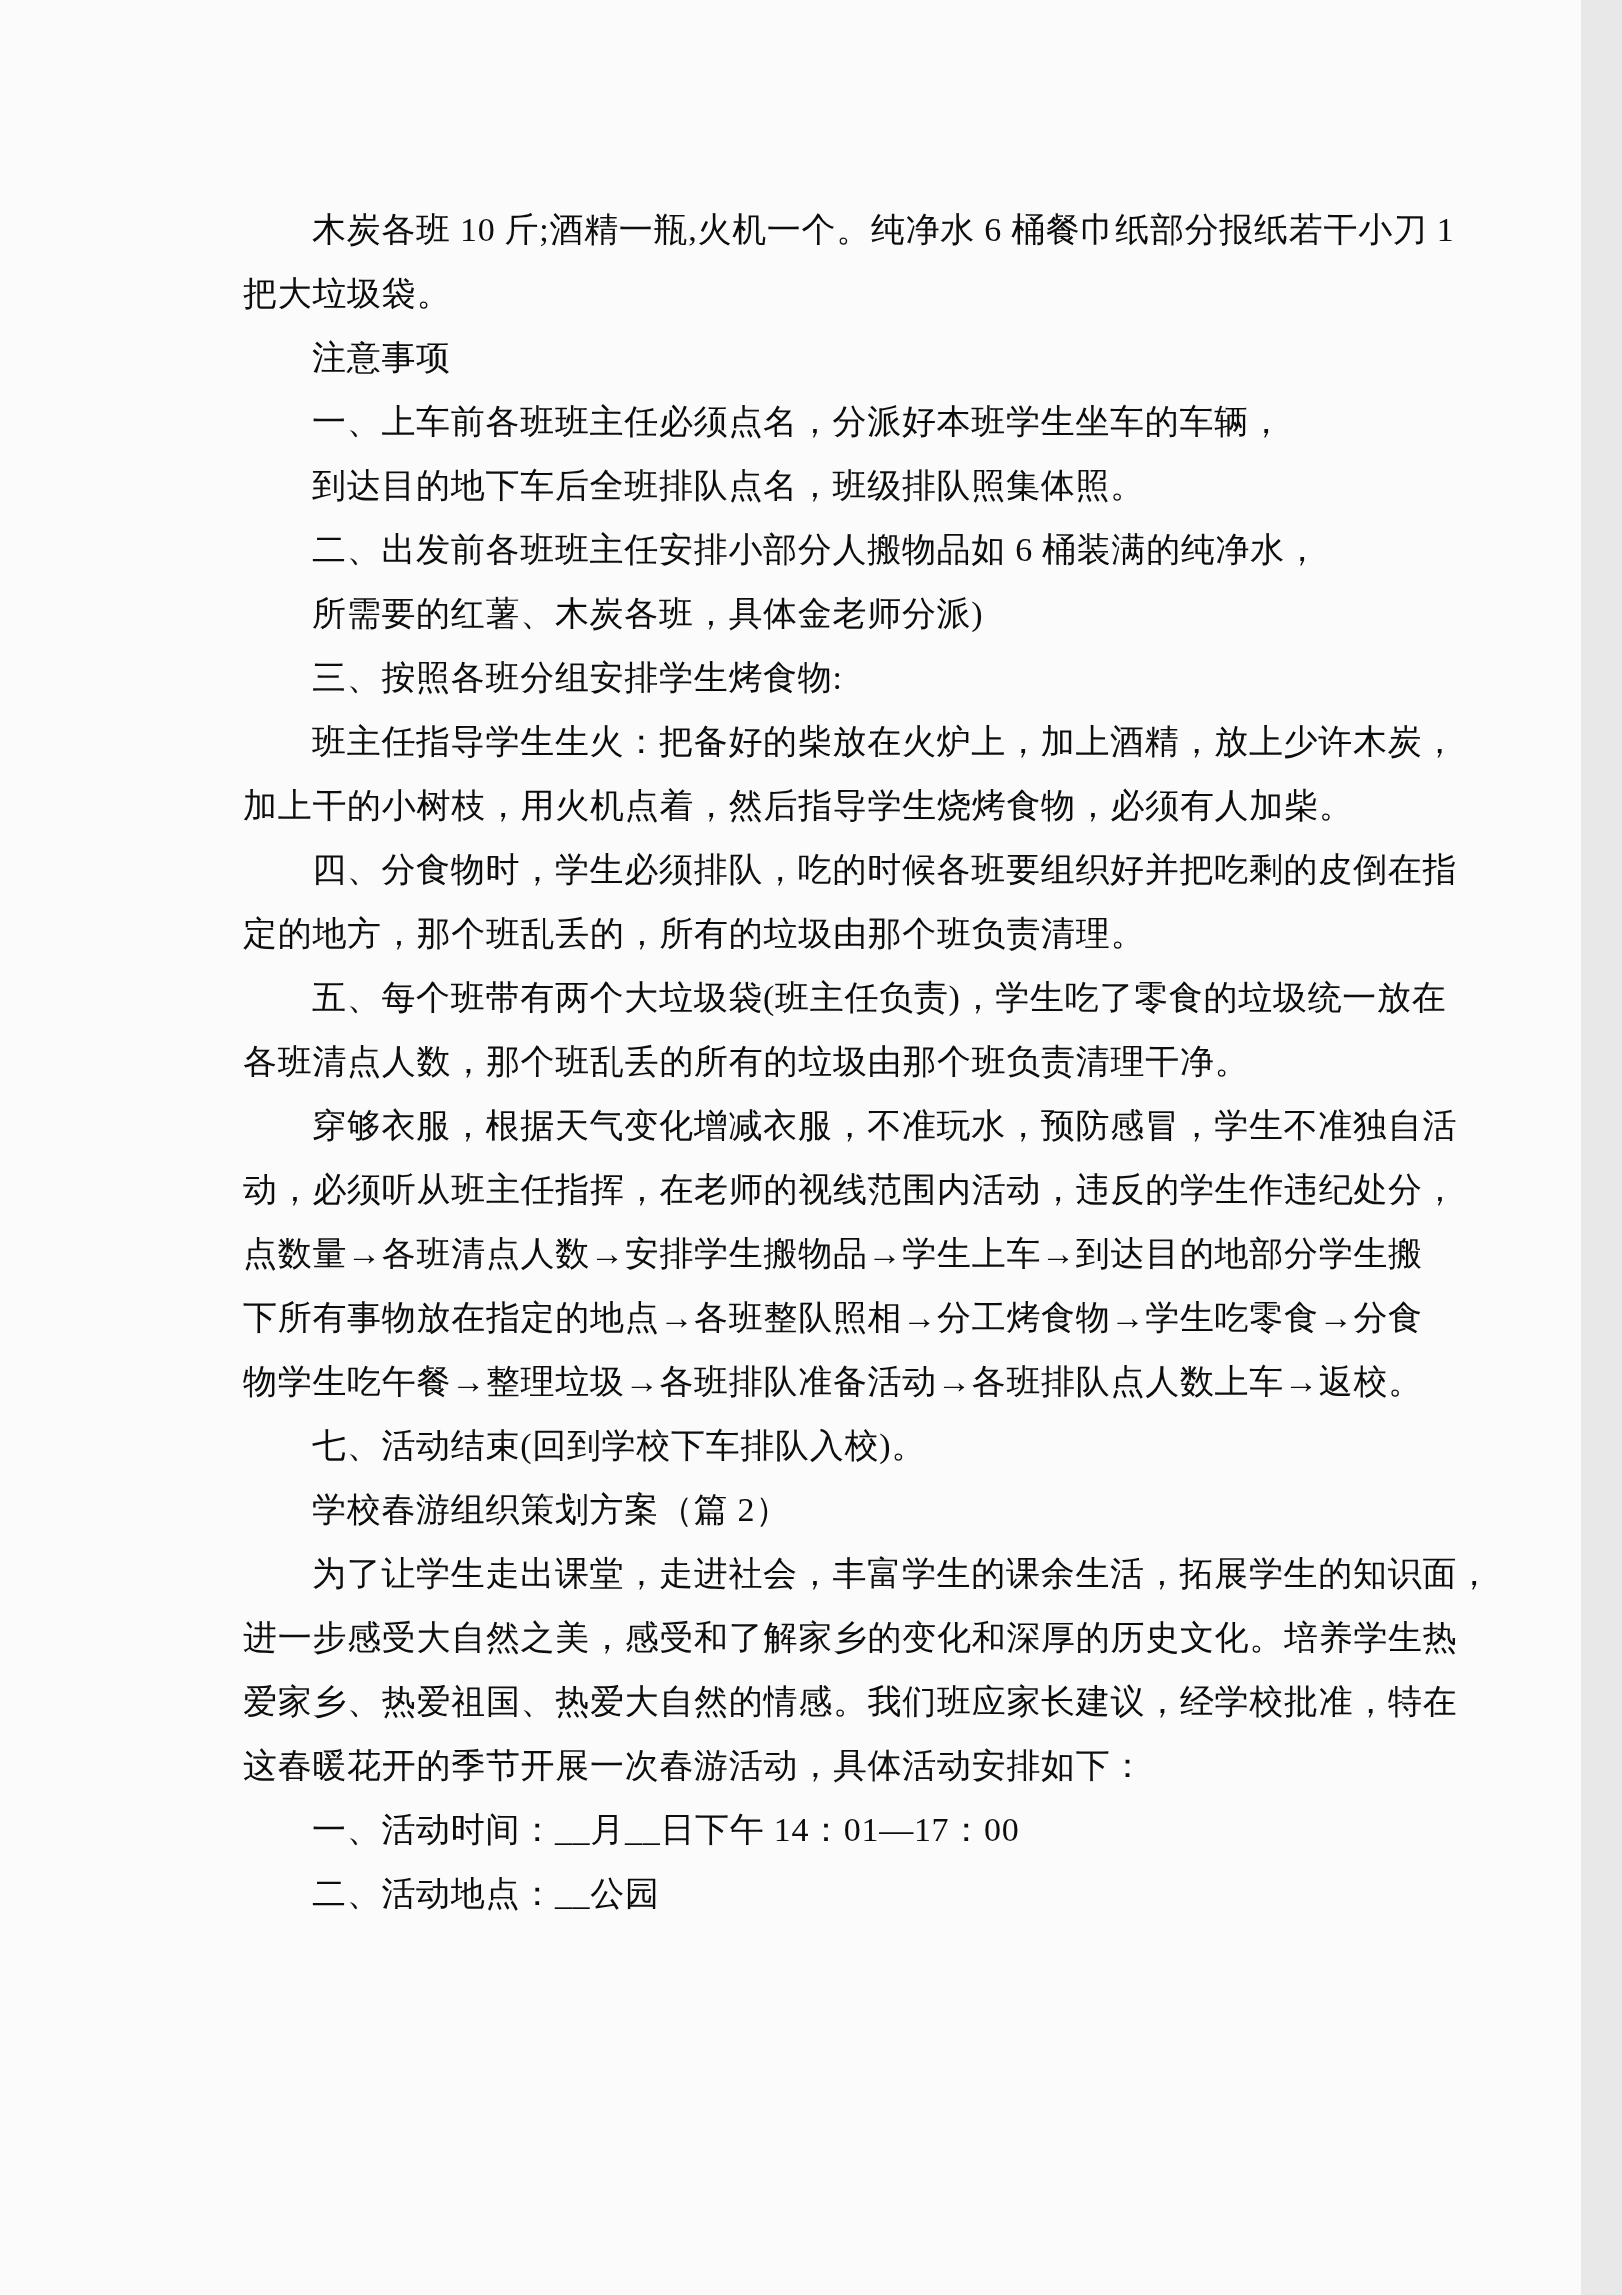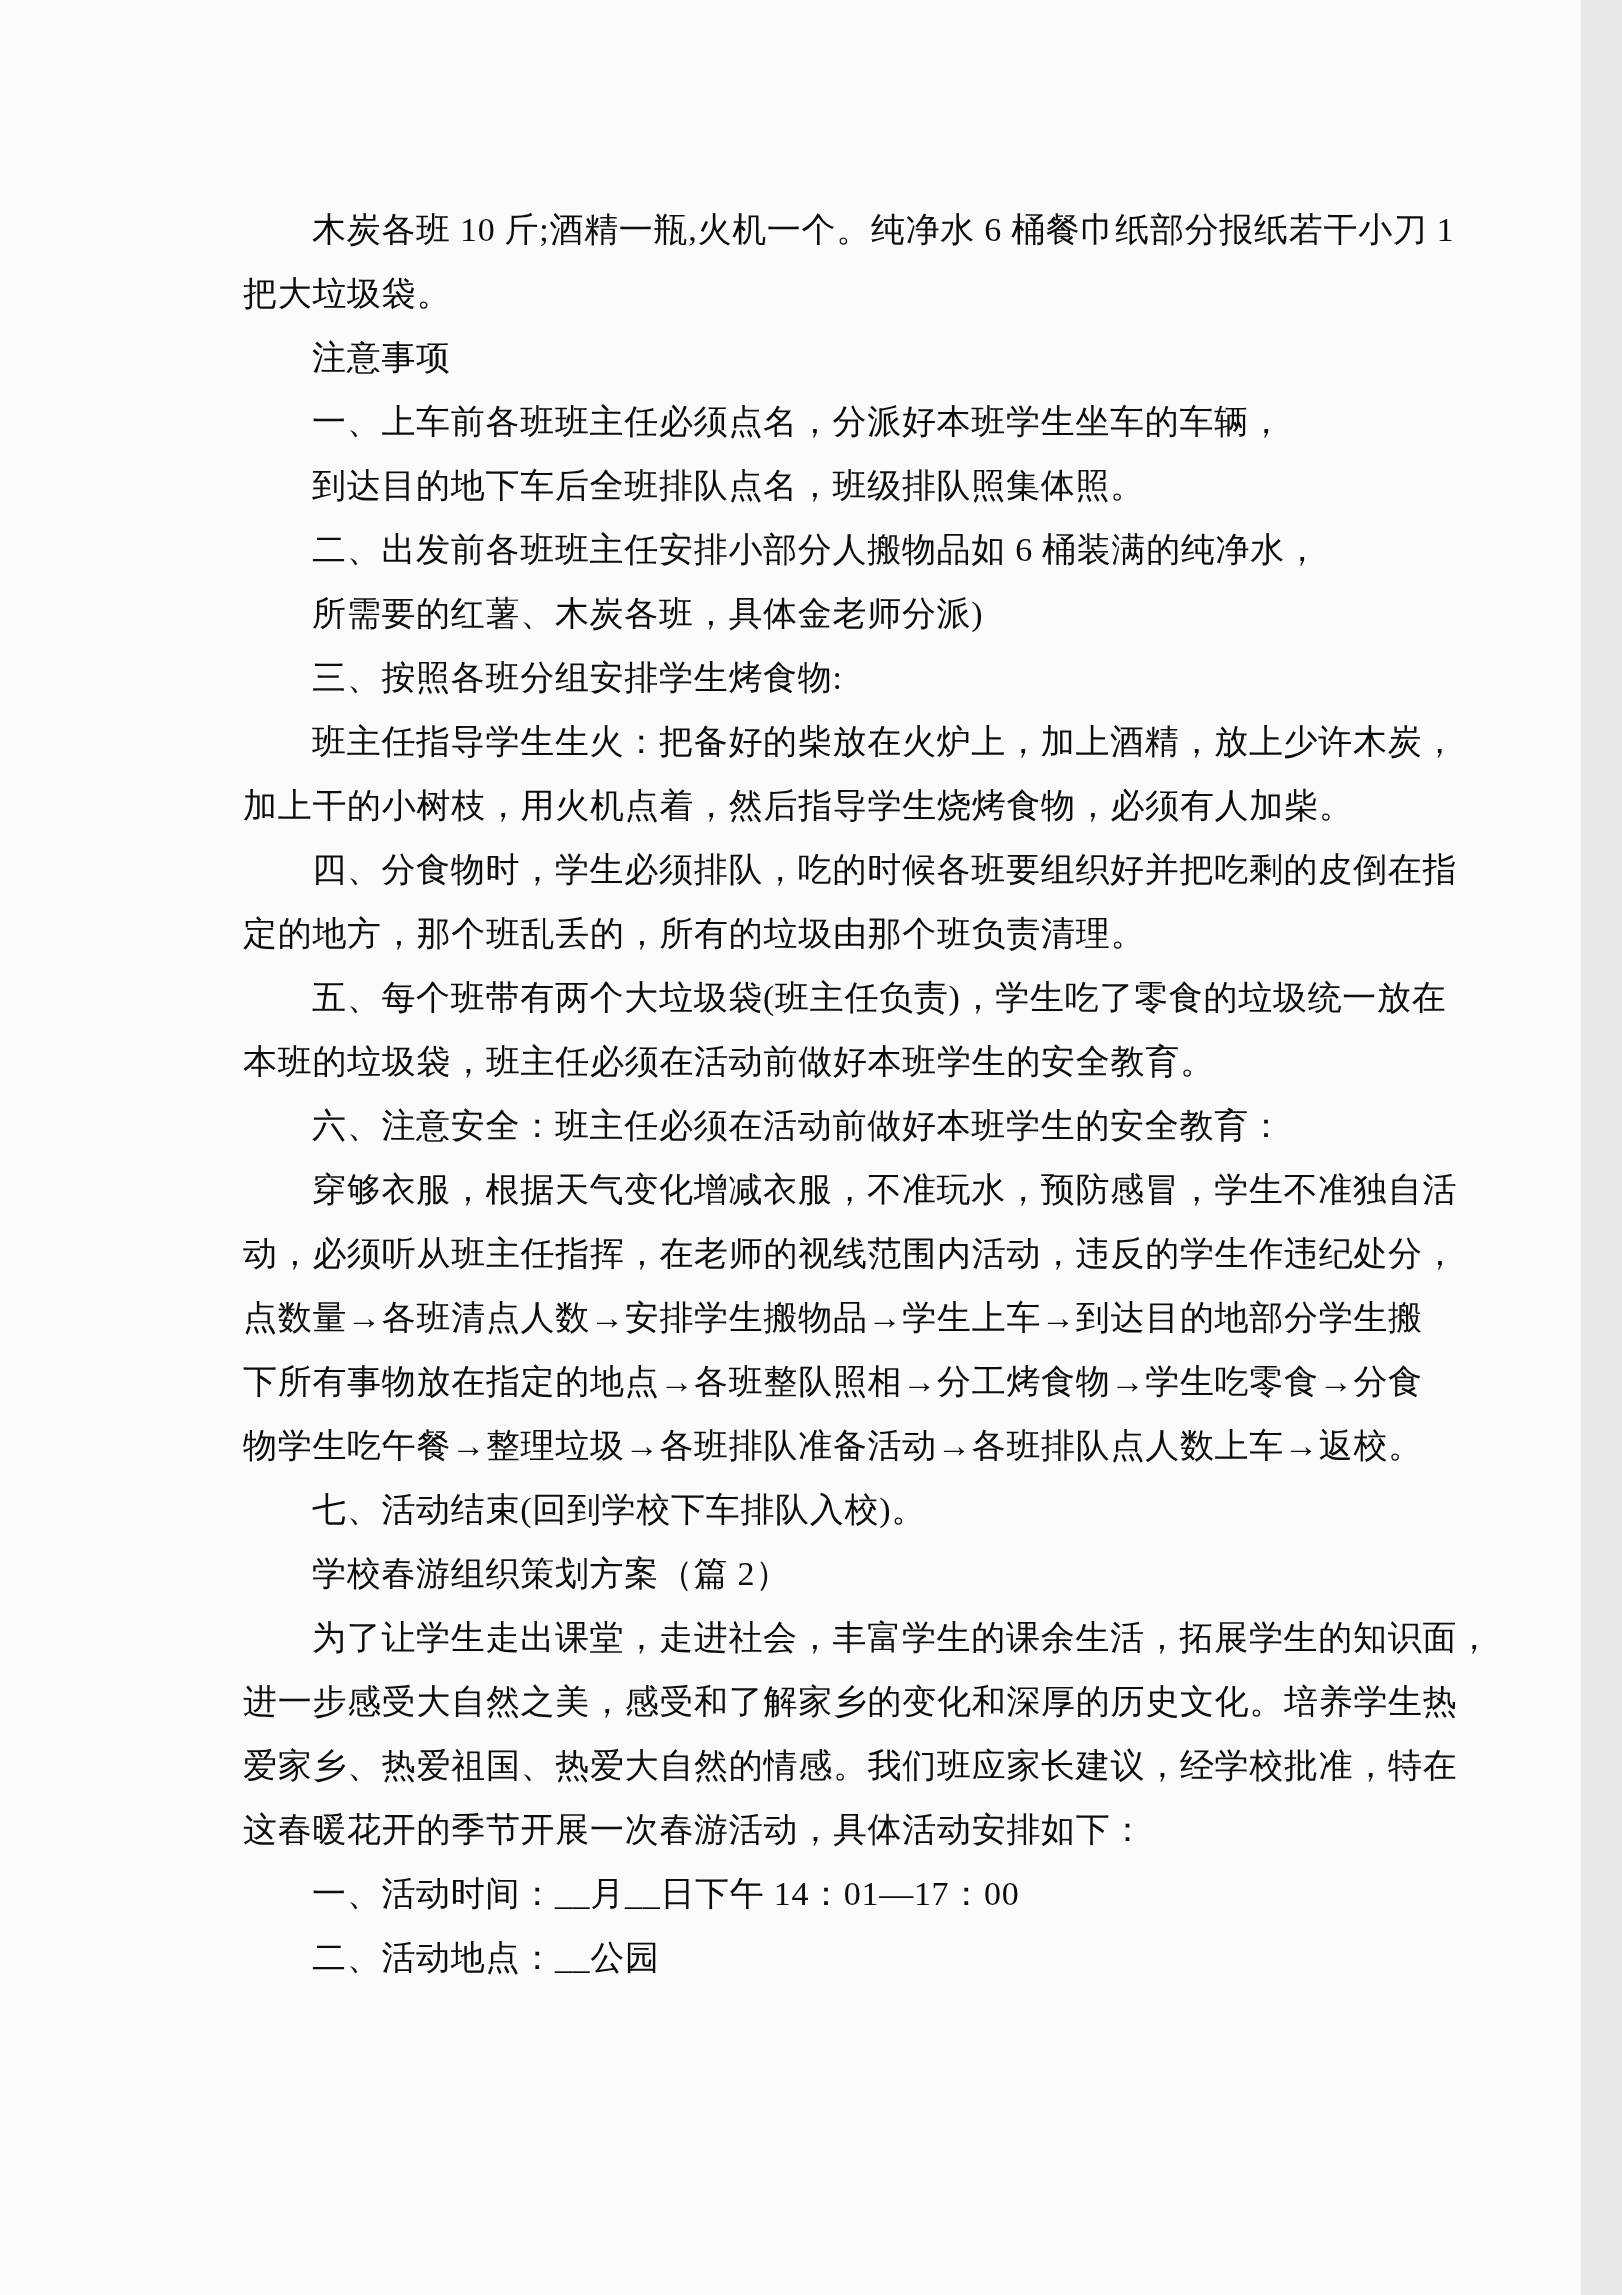--- a/index.html
+++ b/index.html
@@ -46,22 +46,21 @@
       <div class="text-line indent">一、上车前各班班主任必须点名，分派好本班学生坐车的车辆，</div>
       <div class="text-line indent">到达目的地下车后全班排队点名，班级排队照集体照。</div>
       <div class="text-line indent">二、出发前各班班主任安排小部分人搬物品如 6 桶装满的纯净水，</div>
       <div class="text-line indent">所需要的红薯、木炭各班，具体金老师分派)</div>
       <div class="text-line indent">三、按照各班分组安排学生烤食物:</div>
       <div class="text-line indent">班主任指导学生生火：把备好的柴放在火炉上，加上酒精，放上少许木炭，</div>
       <div class="text-line">加上干的小树枝，用火机点着，然后指导学生烧烤食物，必须有人加柴。</div>
       <div class="text-line indent">四、分食物时，学生必须排队，吃的时候各班要组织好并把吃剩的皮倒在指</div>
       <div class="text-line">定的地方，那个班乱丢的，所有的垃圾由那个班负责清理。</div>
       <div class="text-line indent">五、每个班带有两个大垃圾袋(班主任负责)，学生吃了零食的垃圾统一放在</div>
-      <div class="text-line">本班的垃圾袋，班主任必须在活动前做好本班学生的安全教育。</div>
-      <div class="text-line indent">六、注意安全：班主任必须在活动前做好本班学生的安全教育：</div>
+      <div class="text-line">各班清点人数，那个班乱丢的所有的垃圾由那个班负责清理干净。</div>
       <div class="text-line indent">穿够衣服，根据天气变化增减衣服，不准玩水，预防感冒，学生不准独自活</div>
       <div class="text-line">动，必须听从班主任指挥，在老师的视线范围内活动，违反的学生作违纪处分，</div>
       <div class="text-line">点数量→各班清点人数→安排学生搬物品→学生上车→到达目的地部分学生搬</div>
       <div class="text-line">下所有事物放在指定的地点→各班整队照相→分工烤食物→学生吃零食→分食</div>
       <div class="text-line">物学生吃午餐→整理垃圾→各班排队准备活动→各班排队点人数上车→返校。</div>
       <div class="text-line indent">七、活动结束(回到学校下车排队入校)。</div>
       <div class="text-line indent">学校春游组织策划方案（篇 2）</div>
       <div class="text-line indent">为了让学生走出课堂，走进社会，丰富学生的课余生活，拓展学生的知识面，</div>
       <div class="text-line">进一步感受大自然之美，感受和了解家乡的变化和深厚的历史文化。培养学生热</div>
       <div class="text-line">爱家乡、热爱祖国、热爱大自然的情感。我们班应家长建议，经学校批准，特在</div>

